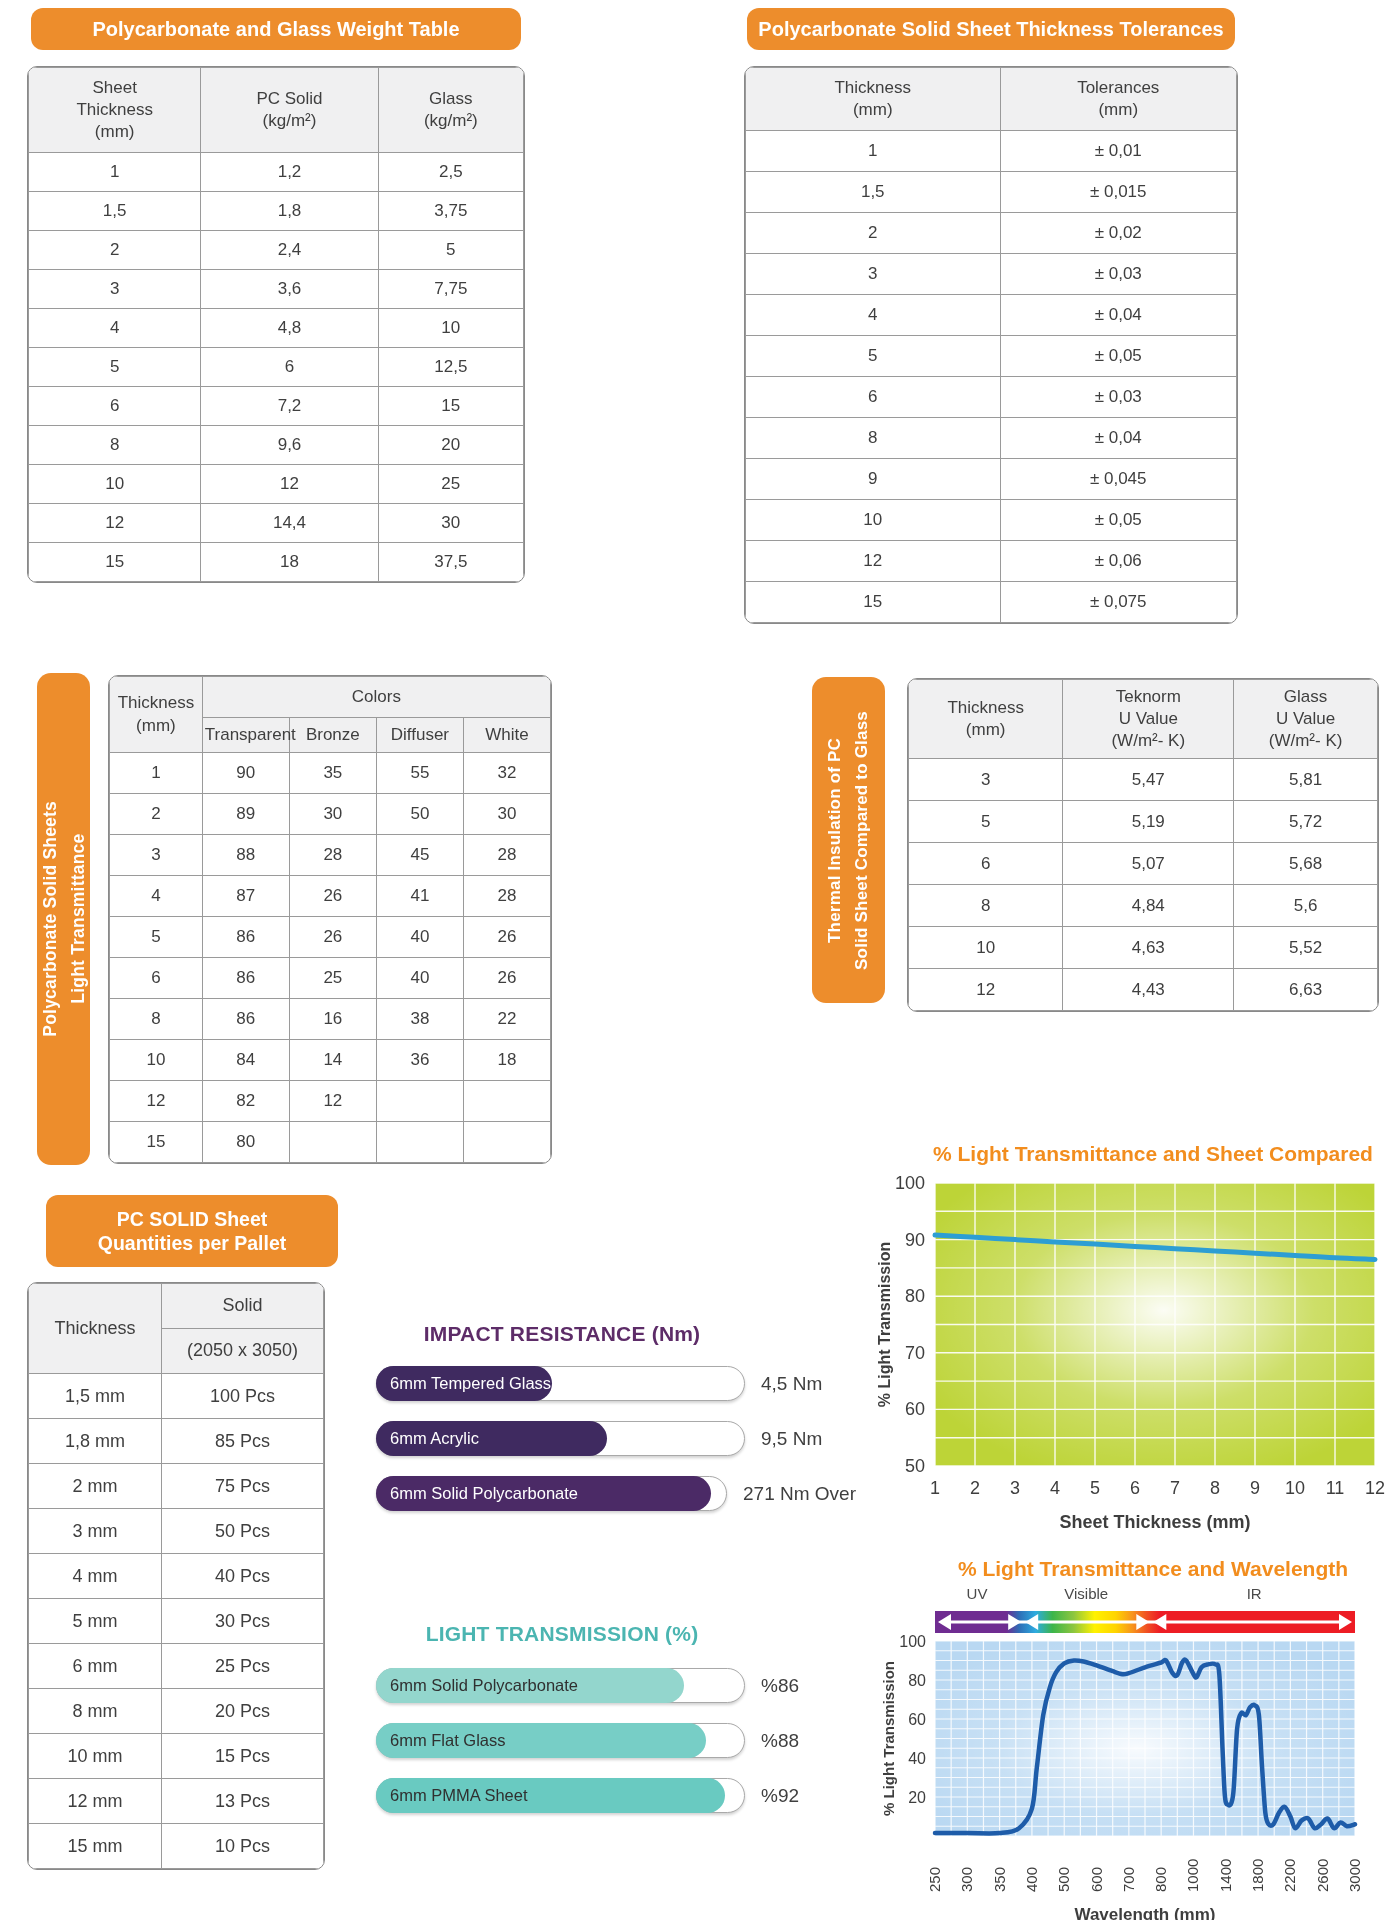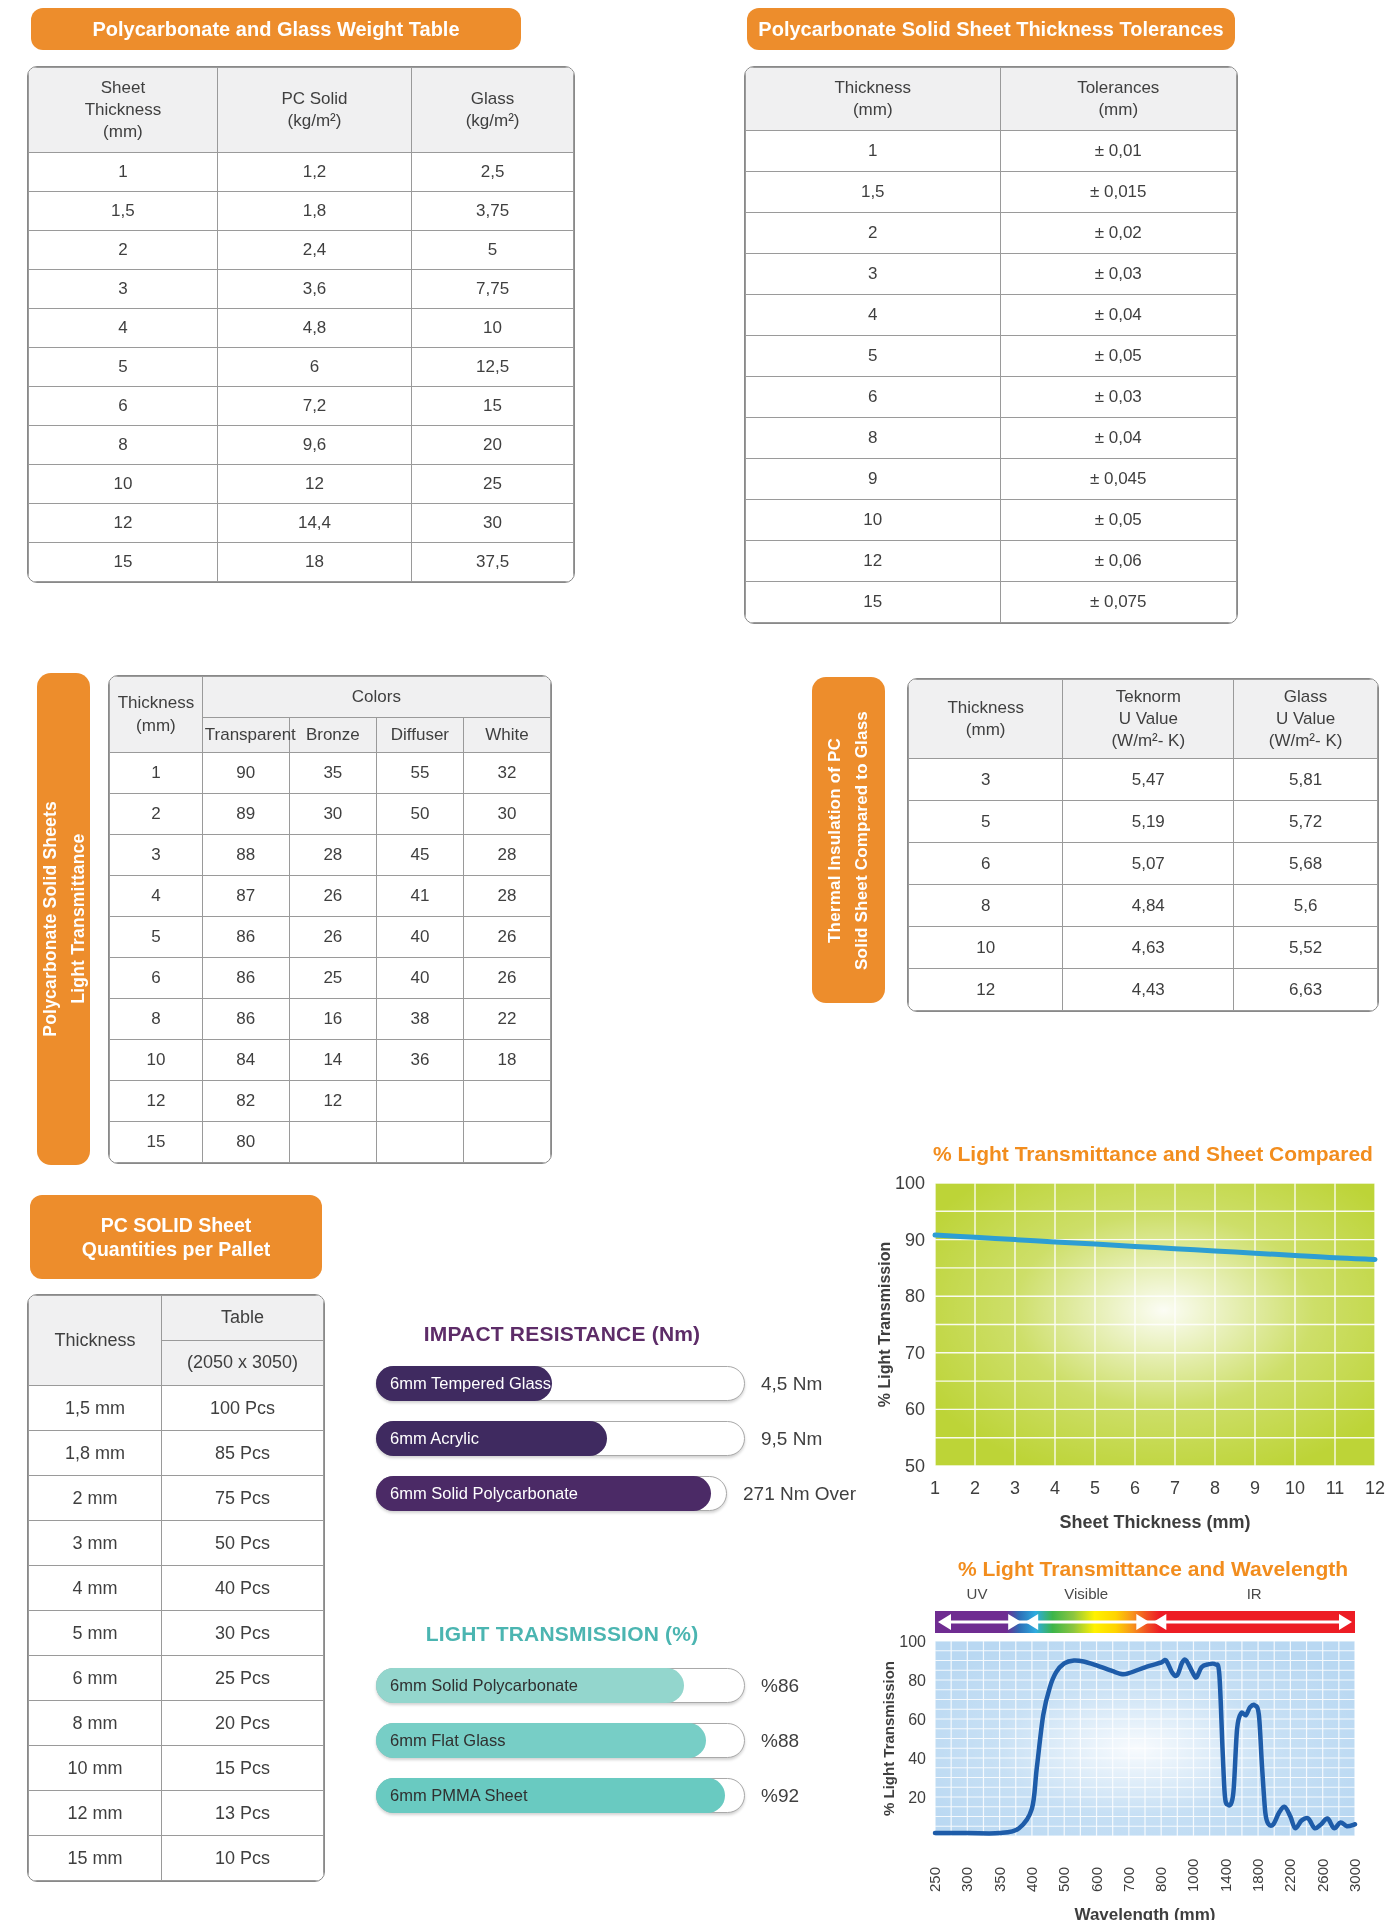--- a/index.html
+++ b/index.html
@@ -46,21 +46,21 @@
 
   
   .chart-title{font-weight:bold;font-size:21px;color:#f28d1e;text-align:center;}
   .abs{position:absolute;}
 </style>
 </head>
 <body>
 
 <div class="page">
 
-  <div class="abs" style="left:27px;top:8px;width:548px;">
+  <div class="abs" style="left:27px;top:8px;width:498px;">
     <div class="pill" style="width:490px;height:42px;margin-left:4px;font-size:20px;">Polycarbonate and Glass Weight Table</div>
     <div class="tblwrap" style="margin-top:16px;">
       <table class="wtbl">
         <thead>
           <tr>
             <th style="width:33%;">Sheet
 Thickness
 (mm)</th>
             <th style="width:34%;">PC Solid
 (kg/m²)</th>
@@ -379,28 +379,28 @@
           <tr>
             <td>12</td>
             <td>4,43</td>
             <td>6,63</td>
           </tr>
         </tbody>
     </table>
   </div>
 
   <div class="abs" style="left:27px;top:1195px;width:298px;">
-    <div class="pill" style="width:292px;height:84px;margin-left:3px;font-size:19.5px;">PC SOLID Sheet
+    <div class="pill" style="width:292px;height:72px;margin-left:19px;font-size:19.5px;">PC SOLID Sheet
 Quantities per Pallet</div>
     <div class="tblwrap" style="margin-top:15px;">
       <table class="ptbl">
         <thead>
           <tr>
             <th rowspan="2" style="width:42%;font-size:18px;">Thickness</th>
-            <th style="height:24px;font-size:18px;">Table</th>
+            <th style="height:24px;font-size:18px;">Solid</th>
           </tr>
           <tr>
             <th style="height:24px;font-size:18px;">(2050 x 3050)</th>
           </tr>
         </thead>
         <tbody>
 
             <tr>
               <td>1,5 mm</td>
               <td>100 Pcs</td>

